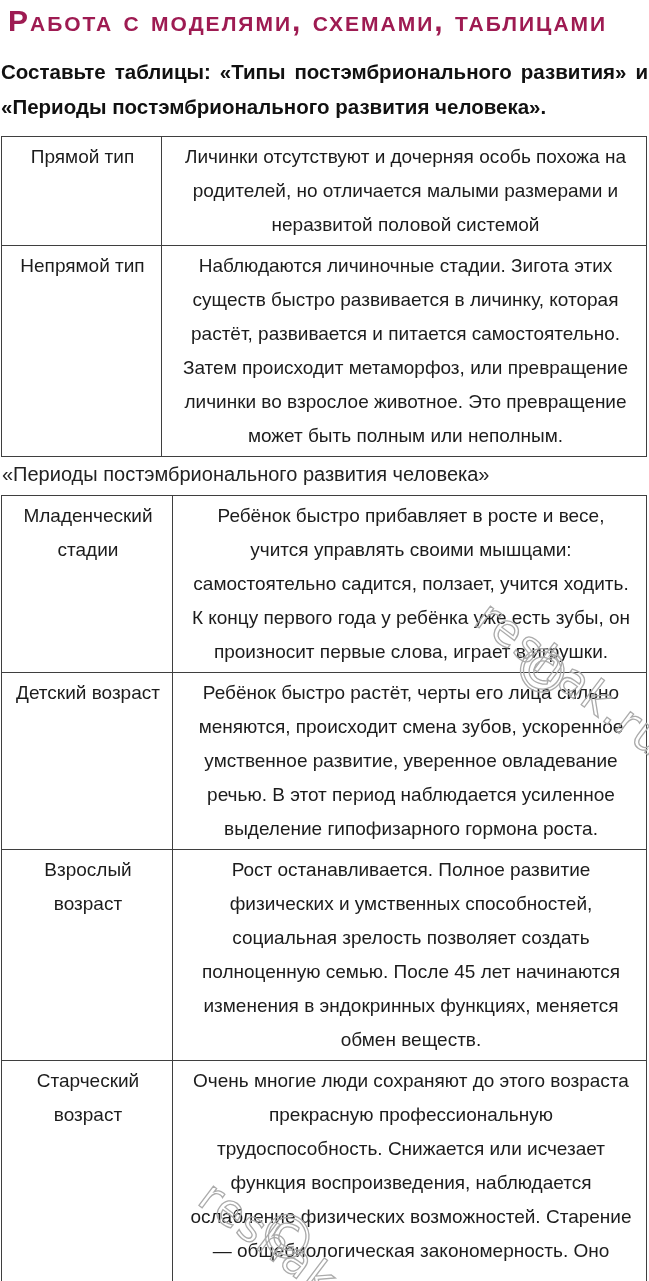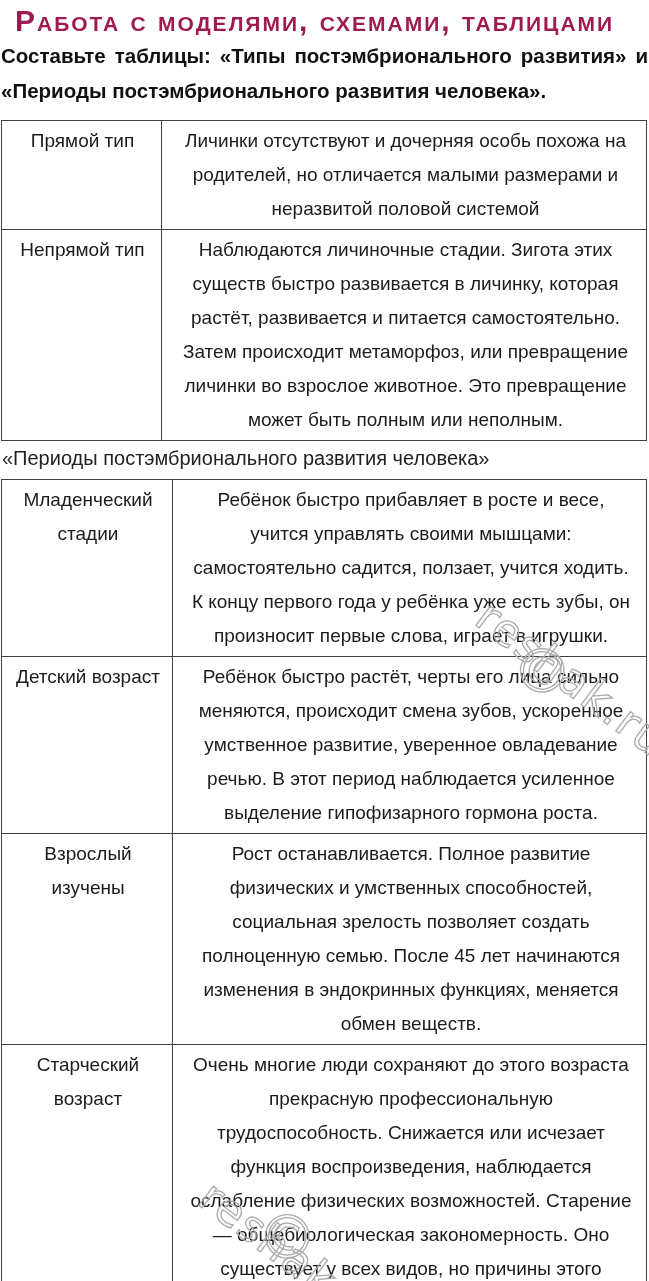--- a/index.html
+++ b/index.html
@@ -23,21 +23,22 @@
     width: 649px;
     height: 1281px;
     padding: 4px 1px 0 1px;
   }
   .page-title {
     font-variant: small-caps;
     font-weight: bold;
     font-size: 30px;
     letter-spacing: 2px;
     color: var(--accent);
-    padding-left: 14px;
+    padding-left: 7px;
+    margin-bottom: 16px;
     white-space: nowrap;
   }
   .intro {
     font-weight: bold;
     font-size: 20.5px;
     line-height: 35px;
     text-align: justify;
     color: #111;
     margin-bottom: 12px;
   }
@@ -131,21 +132,21 @@
     <tbody>
       <tr>
         <td class="term">Младенческий стадии</td>
         <td class="desc">Ребёнок быстро прибавляет в росте и весе, учится управлять своими мышцами: самостоятельно садится, ползает, учится ходить. К концу первого года у ребёнка уже есть зубы, он произносит первые слова, играет в игрушки.</td>
       </tr>
       <tr>
         <td class="term">Детский возраст</td>
         <td class="desc">Ребёнок быстро растёт, черты его лица сильно меняются, происходит смена зубов, ускоренное умственное развитие, уверенное овладевание речью. В этот период наблюдается усиленное выделение гипофизарного гормона роста.</td>
       </tr>
       <tr>
-        <td class="term">Взрослый изучены</td>
+        <td class="term">Взрослый возраст</td>
         <td class="desc">Рост останавливается. Полное развитие физических и умственных способностей, социальная зрелость позволяет создать полноценную семью. После 45 лет начинаются изменения в эндокринных функциях, меняется обмен веществ.</td>
       </tr>
       <tr>
         <td class="term">Старческий возраст</td>
         <td class="desc">Очень многие люди сохраняют до этого возраста прекрасную профессиональную трудоспособность. Снижается или исчезает функция воспроизведения, наблюдается ослабление физических возможностей. Старение — общебиологическая закономерность. Оно существует у всех видов, но причины этого явления изучены недостаточно.</td>
       </tr>
     </tbody>
   </table>
 
   <div class="watermark wm1">

